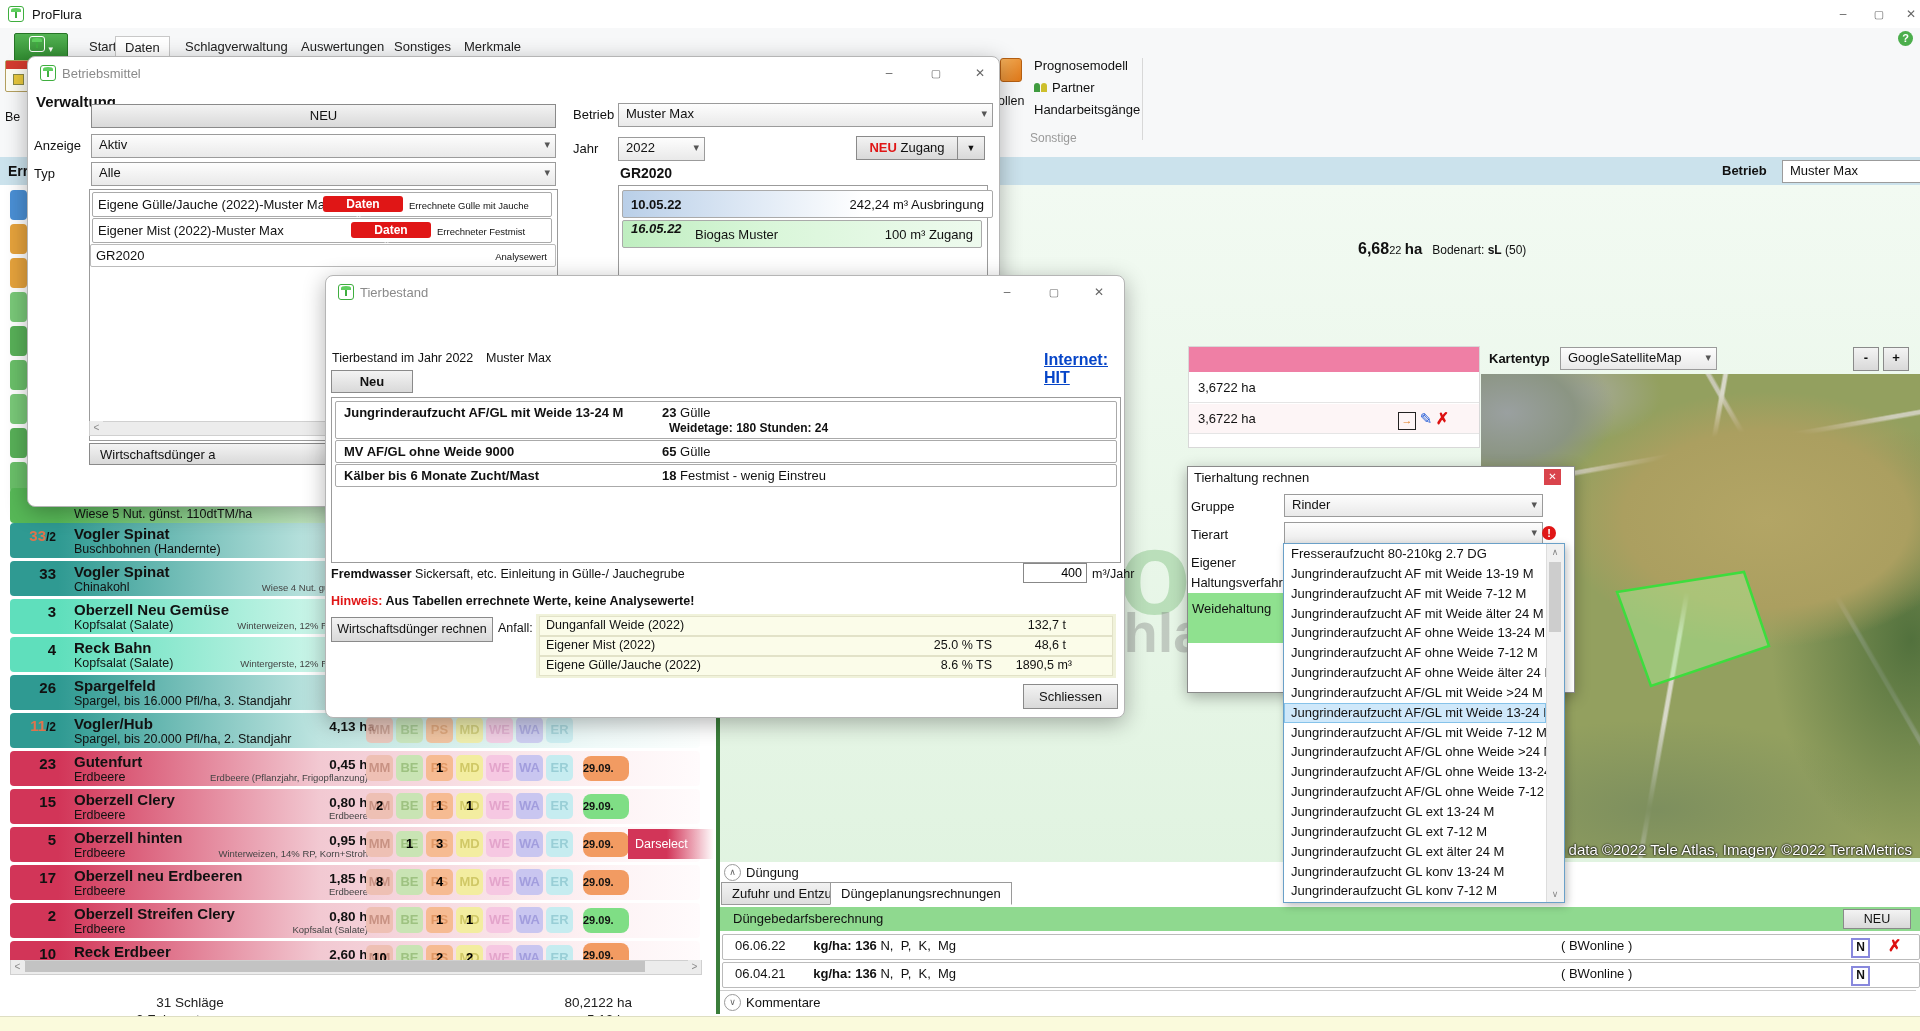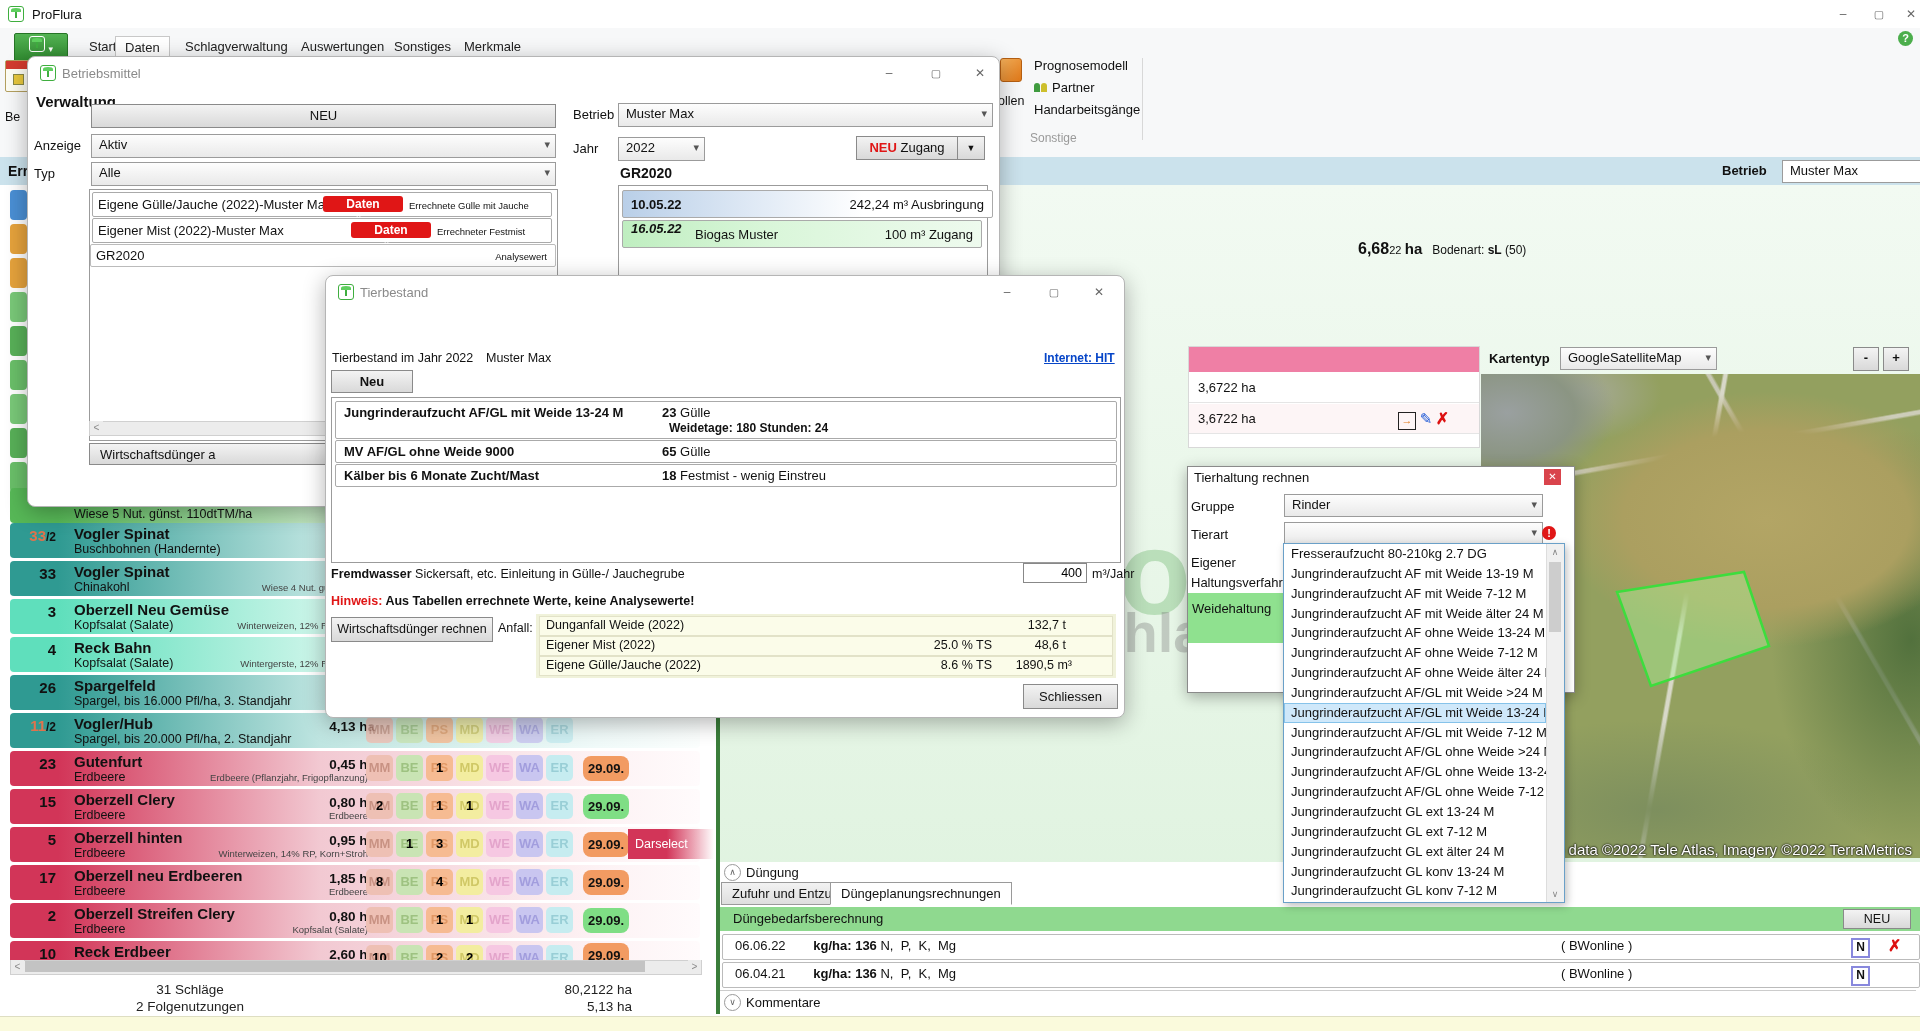--- a/index.html
+++ b/index.html
@@ -54,29 +54,29 @@
   .rnote{position:absolute;top:21px;font-size:9.5px;color:#444;text-align:right;white-space:nowrap;overflow:hidden;}
   .rnote.tn{left:150px;width:190px;} .rnote.rn{left:150px;width:208px;}
   .bgs{position:absolute;left:356px;top:4px;display:flex;gap:3px;}
   .bg{width:27px;height:26px;border-radius:5px;position:relative;display:inline-block;}
   .bg i{font-style:normal;font-weight:bold;font-size:13px;position:absolute;inset:0;text-align:center;line-height:26px;opacity:.7;}
   .bg b{position:absolute;inset:0;text-align:center;line-height:26px;color:#000;font-size:13px;}
   .mm{background:#eec0b4;color:#b97f6f;} .be{background:#c9e4b4;color:#8cb46c;} .ps{background:#f6bb92;color:#d98a52;}
   .md{background:#f3eda0;color:#c2b94e;} .we{background:#f6c8e2;color:#dc96c2;} .wa{background:#c9c6f0;color:#928dd6;}
   .er{background:#c6ecf0;color:#86c2cc;}
   .fade .bg{opacity:.82;}
-  .dpill{position:absolute;left:573px;top:5px;width:46px;height:25px;border-radius:8px;text-align:center;line-height:25px;
-         font-weight:bold;font-size:13px;}
+  .dpill{position:absolute;left:573px;top:5px;width:46px;height:25px;border-radius:8px;text-align:left;line-height:25px;
+         font-weight:bold;font-size:11px;}
   .dpill.o{background:#f29b62;} .dpill.g{background:#7fde85;}
   .rtag{position:absolute;left:618px;top:2px;height:30px;line-height:30px;padding:0 26px 0 7px;color:#fff;font-size:12.5px;
         background:linear-gradient(90deg,#d23558 0%,#d23558 45%,rgba(210,53,88,0) 100%);}
   .hscroll{position:absolute;left:10px;top:960px;width:690px;height:13px;background:#ececec;border:1px solid #d0d0d0;}
   .hthumb{position:absolute;left:14px;top:0;width:620px;height:11px;background:#c3c3c3;}
   .harrow{position:absolute;top:-1px;width:13px;height:13px;color:#8a8a8a;font-size:10px;text-align:center;line-height:13px;background:#ececec;}
-  .ssum{font-size:13.5px;color:#222;line-height:17px;}
+  .ssum{font-size:13.5px;color:#222;line-height:17px;margin-top:13px;}
   
   .mainbg{left:720px;top:185px;width:1200px;height:829px;background:linear-gradient(180deg,#f2faf2,#ddf2dd);}
   .watermark1{font-weight:bold;color:rgba(110,185,110,.38);font-size:118px;letter-spacing:2px;}
   .watermark2{font-weight:bold;color:rgba(120,120,120,.35);font-size:56px;}
   .arealine{font-size:12px;color:#111;}
   .pinkcard{left:1188px;top:346px;width:290px;height:100px;background:#fff;border:1px solid #d8d8d8;}
   .pinkbar{position:absolute;left:0;top:0;width:100%;height:25px;background:#ef7fa5;}
   .prow{position:absolute;left:0;width:100%;height:30px;border-bottom:1px solid #e5e5e5;font-size:13px;line-height:30px;padding-left:9px;box-sizing:border-box;}
   .icoexp{display:inline-block;width:16px;height:16px;border:1.5px solid #222;text-align:center;line-height:14px;color:#e07818;font-weight:bold;font-size:11px;}
   .icoexp::before{content:"→";}
@@ -602,21 +602,21 @@
   </div>
 
   <div class="abs dlg" style="left:325px;top:275px;width:798px;height:441px;z-index:20;">
     <span class="sprout" style="position:absolute;left:12px;top:8px;"></span>
     <span class="abs dlgtitle" style="left:34px;top:9px;">Tierbestand</span>
     <span class="abs wico wmin" style="left:668px;top:9px;"></span>
     <span class="abs wico wmax" style="left:715px;top:9px;"></span>
     <span class="abs wico wcls" style="left:760px;top:9px;"></span>
     <span class="abs" style="left:6px;top:75px;font-size:12.5px;">Tierbestand im Jahr 2022</span>
     <span class="abs" style="left:160px;top:75px;font-size:12.5px;">Muster Max</span>
-    <a class="abs" style="left:718px;top:75px;font-size:12px;font-weight:bold;color:#0645c8;text-decoration:underline;cursor:pointer;">Internet: HIT</a>
+    <a class="abs" style="left:718px;top:75px;font-size:16px;font-weight:bold;color:#0645c8;text-decoration:underline;cursor:pointer;">Internet: HIT</a>
     <span class="abs btn" style="left:5px;top:94px;width:80px;height:21px;line-height:21px;font-weight:bold;">Neu</span>
     <div class="abs listbox" style="left:5px;top:121px;width:788px;height:164px;">
       <div class="lrow" style="left:3px;top:3px;width:780px;height:36px;">
         <b class="abs" style="left:8px;top:3px;">Jungrinderaufzucht AF/GL mit Weide 13-24 M</b>
         <span class="abs" style="left:326px;top:3px;"><b>23</b> <span>Gülle</span></span>
         <b class="abs" style="left:333px;top:19px;font-size:12px;">Weidetage: 180 Stunden: 24</b>
       </div>
       <div class="lrow" style="left:3px;top:42px;width:780px;height:21px;">
         <b class="abs" style="left:8px;top:3px;">MV AF/GL ohne Weide 9000</b>
         <span class="abs" style="left:326px;top:3px;"><b>65</b> <span>Gülle</span></span>

